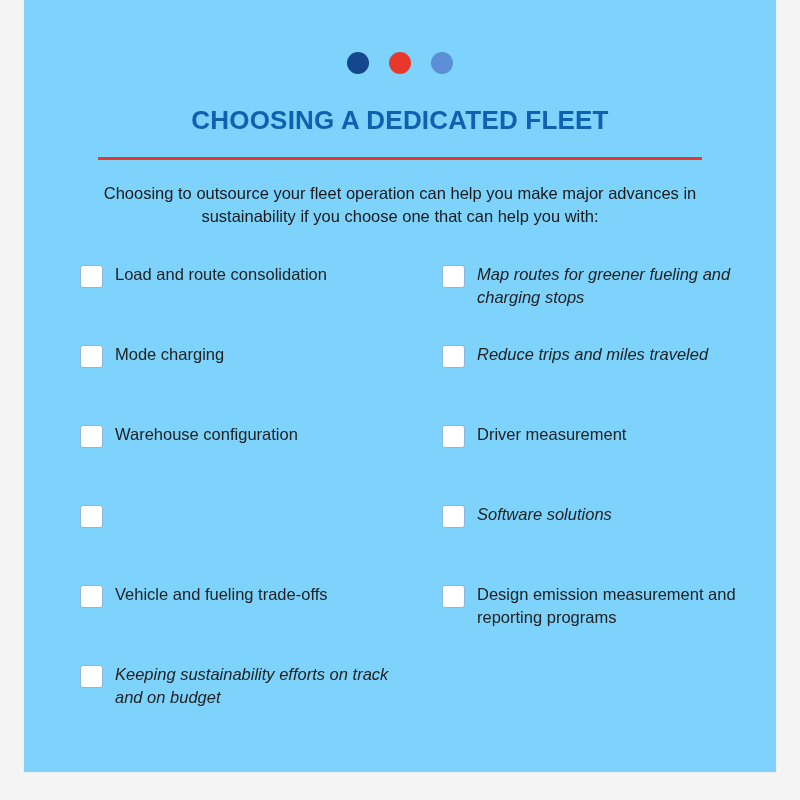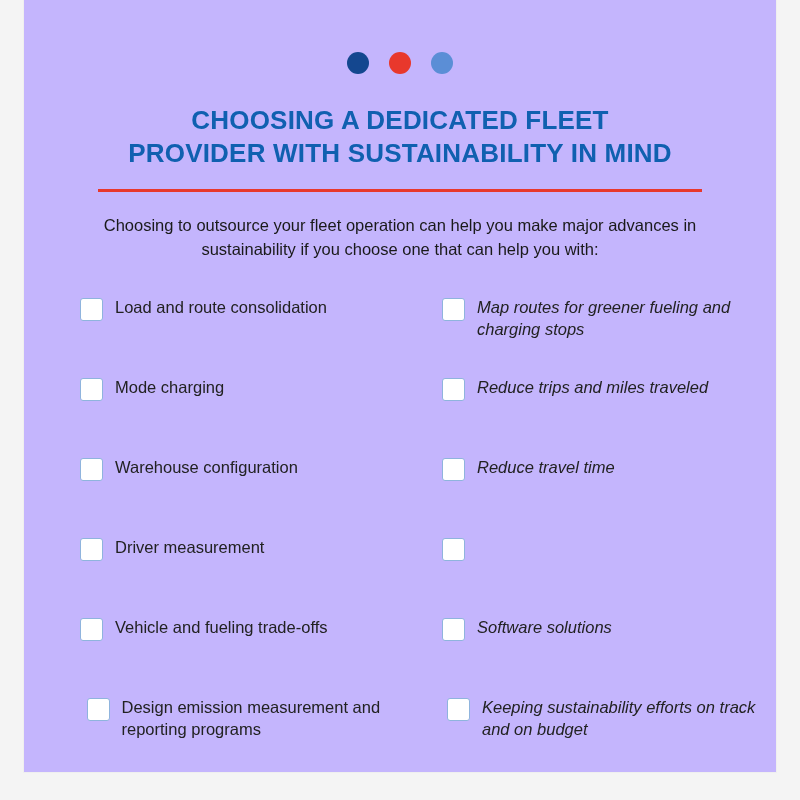--- a/index.html
+++ b/index.html
@@ -19,21 +19,21 @@
     height: 800px;
     background: #f4f4f4;
     box-sizing: border-box;
   }
   .card {
     position: absolute;
     left: 24px;
     top: 0;
     width: 752px;
     height: 772px;
-    background: #c4b5fd;
+    background: #7dd3fc;
     box-shadow: 0 0 0 1px rgba(0,0,0,0.02);
   }
   .dots {
     display: flex;
     justify-content: center;
     align-items: center;
     gap: 20px;
     padding-top: 52px;
   }
   .dot {
@@ -80,21 +80,21 @@
     row-gap: 0;
     padding-left: 56px;
     box-sizing: border-box;
   }
   .check-item {
     display: flex;
     align-items: flex-start;
     gap: 12px;
     height: 80px;
   }
-  .check-item.tall { height: 80px; justify-content: center; }
+  .check-item.tall { height: 80px; }
   .checkbox {
     flex: 0 0 auto;
     width: 21px;
     height: 21px;
     border: 1.6px solid #8fb4dd;
     border-radius: 3px;
     background: #ffffff;
     margin-top: 2px;
   }
   .check-label {
@@ -112,21 +112,20 @@
   <div class="card">
 
     <div class="dots">
       <span class="dot dot-1"></span>
       <span class="dot dot-2"></span>
       <span class="dot dot-3"></span>
     </div>
 
     <div class="title">
       <span class="line">CHOOSING A DEDICATED FLEET</span>
-      <span class="line">PROVIDER WITH SUSTAINABILITY IN MIND</span>
     </div>
 
     <div class="rule"></div>
 
     <div class="subtitle">Choosing to outsource your fleet operation can help you make major advances in sustainability if you choose one that can help you with:</div>
 
     <div class="checklist">
 
       <div class="check-item col-left">
         <span class="checkbox"></span>
@@ -143,40 +142,36 @@
       </div>
       <div class="check-item col-right">
         <span class="checkbox"></span>
         <span class="check-label">Reduce trips and miles traveled</span>
       </div>
 
       <div class="check-item col-left">
         <span class="checkbox"></span>
         <span class="check-label">Warehouse configuration</span>
       </div>
-      <div class="check-item col-right">
-        <span class="checkbox"></span>
-        <span class="check-label">Reduce travel time</span>
-      </div>
 
       <div class="check-item col-left">
         <span class="checkbox"></span>
         <span class="check-label">Driver measurement</span>
       </div>
       <div class="check-item col-right">
         <span class="checkbox"></span>
       </div>
 
+      <div class="check-item col-right">
+        <span class="checkbox"></span>
+        <span class="check-label">Software solutions</span>
+      </div>
       <div class="check-item col-left">
         <span class="checkbox"></span>
         <span class="check-label">Vehicle and fueling trade-offs</span>
-      </div>
-      <div class="check-item col-right">
-        <span class="checkbox"></span>
-        <span class="check-label">Software solutions</span>
       </div>
 
       <div class="check-item col-left tall">
         <span class="checkbox"></span>
         <span class="check-label">Design emission measurement and reporting programs</span>
       </div>
       <div class="check-item col-right tall">
         <span class="checkbox"></span>
         <span class="check-label">Keeping sustainability efforts on track and on budget</span>
       </div>

